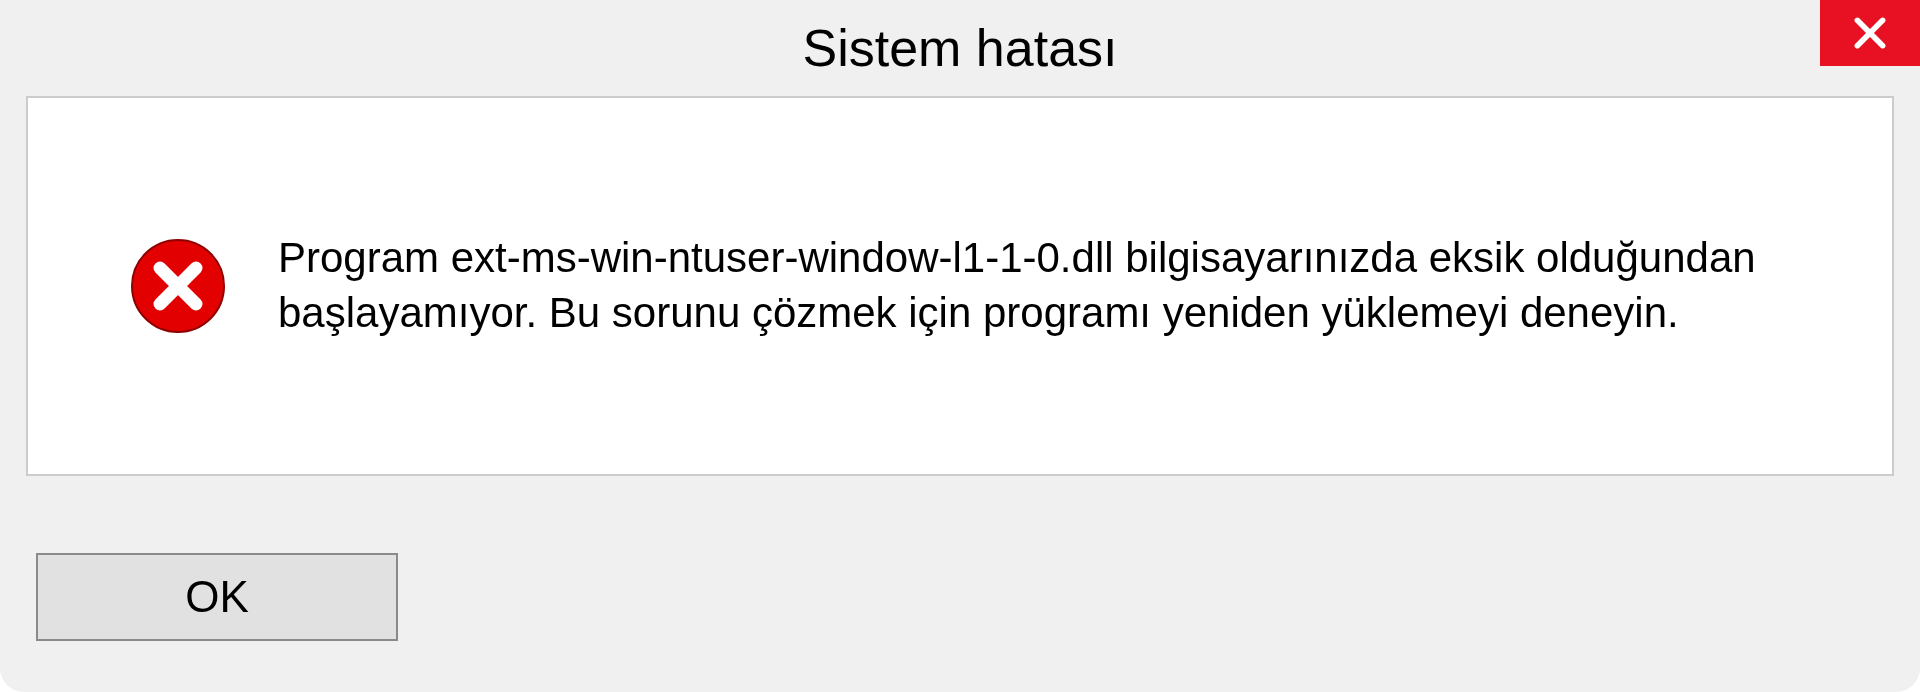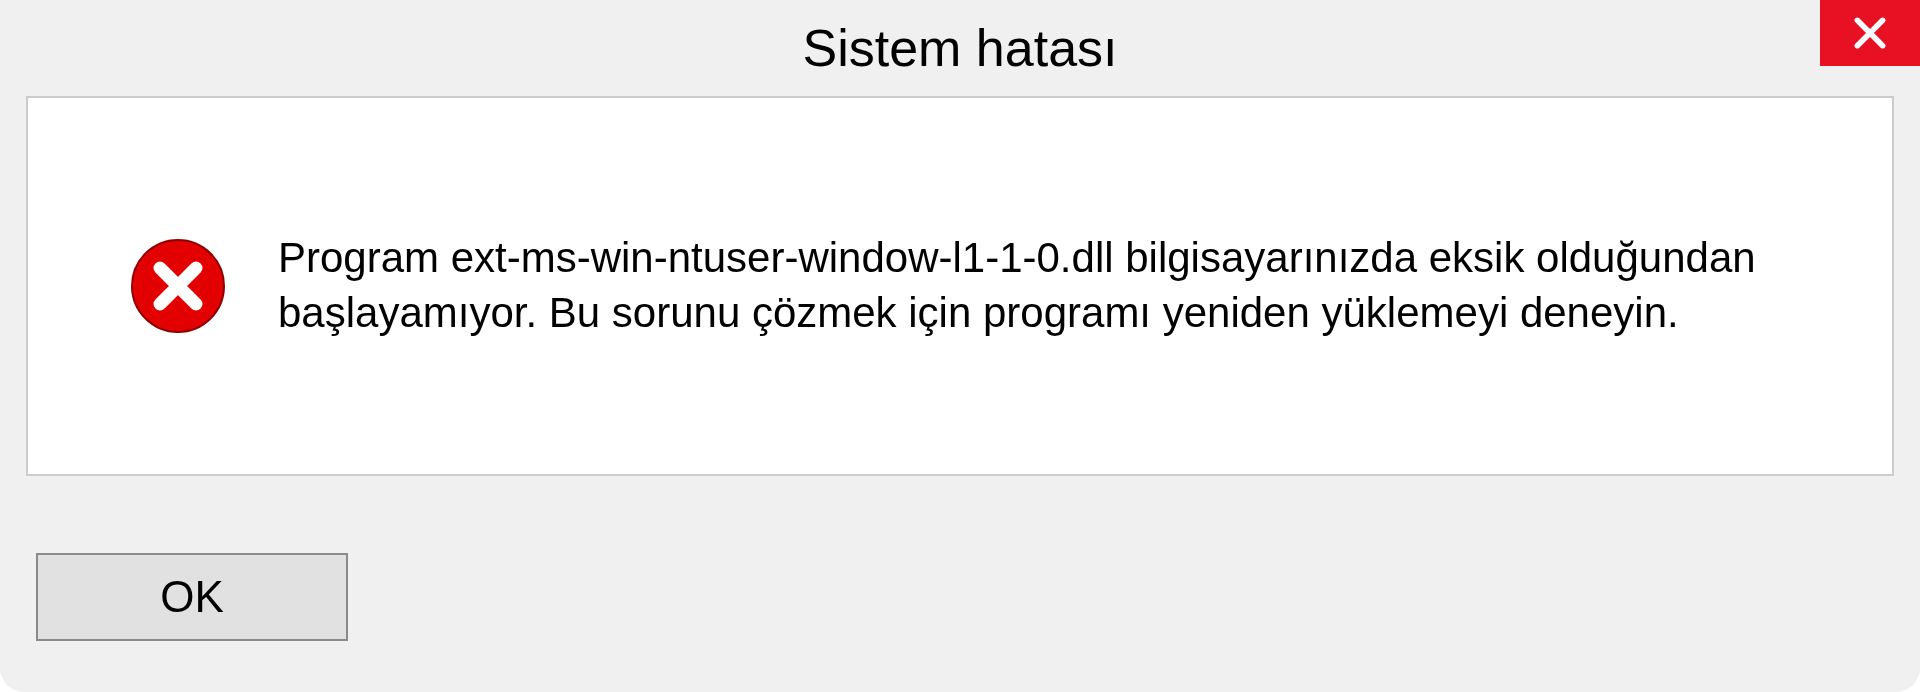--- a/index.html
+++ b/index.html
@@ -90,21 +90,21 @@
     }
     .watermark {
       font-size: 76px;
       font-weight: 800;
       font-style: italic;
       color: #e20000;
       letter-spacing: 1px;
       font-family: Arial, sans-serif;
     }
     .ok-btn {
-      width: 312px;
+      width: 362px;
       height: 88px;
       background: #e1e1e1;
       border: 2px solid #8a8a8a;
       font-size: 44px;
       color: #000;
       display: flex;
       align-items: center;
       justify-content: center;
       cursor: pointer;
       font-family: inherit;

